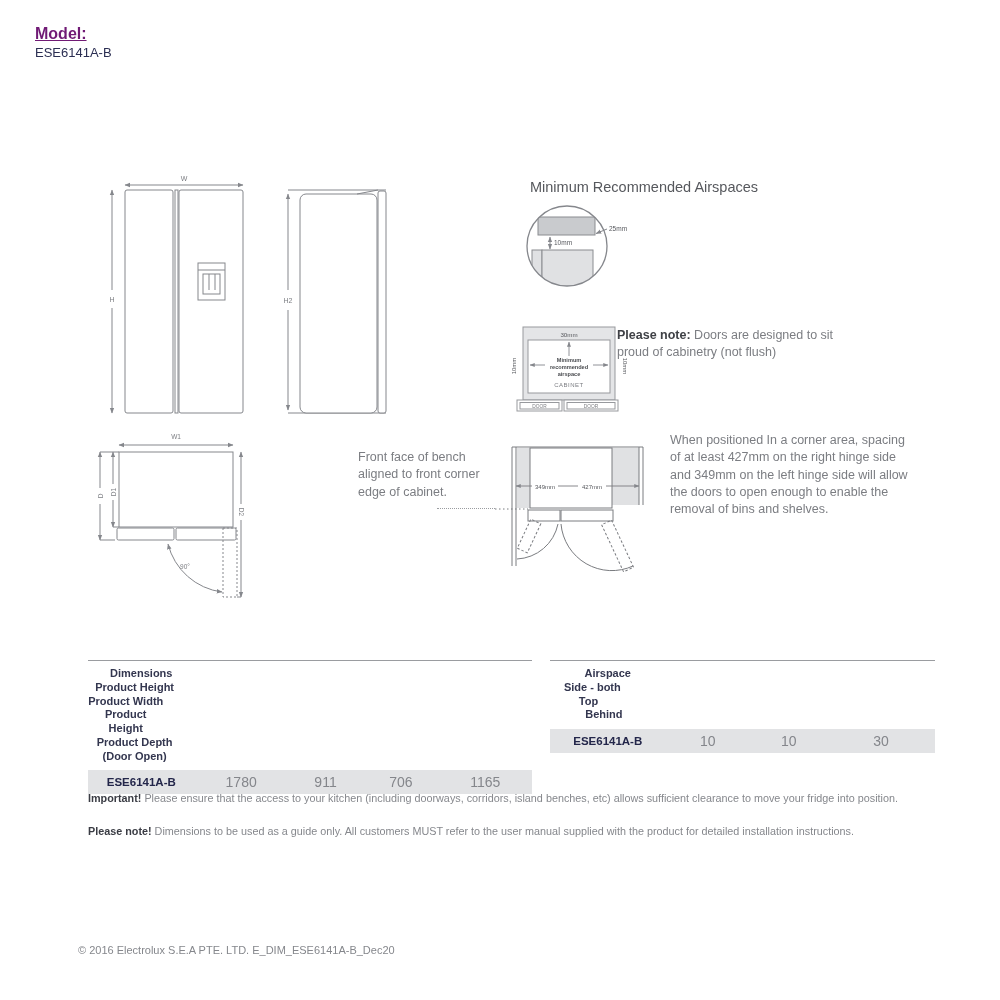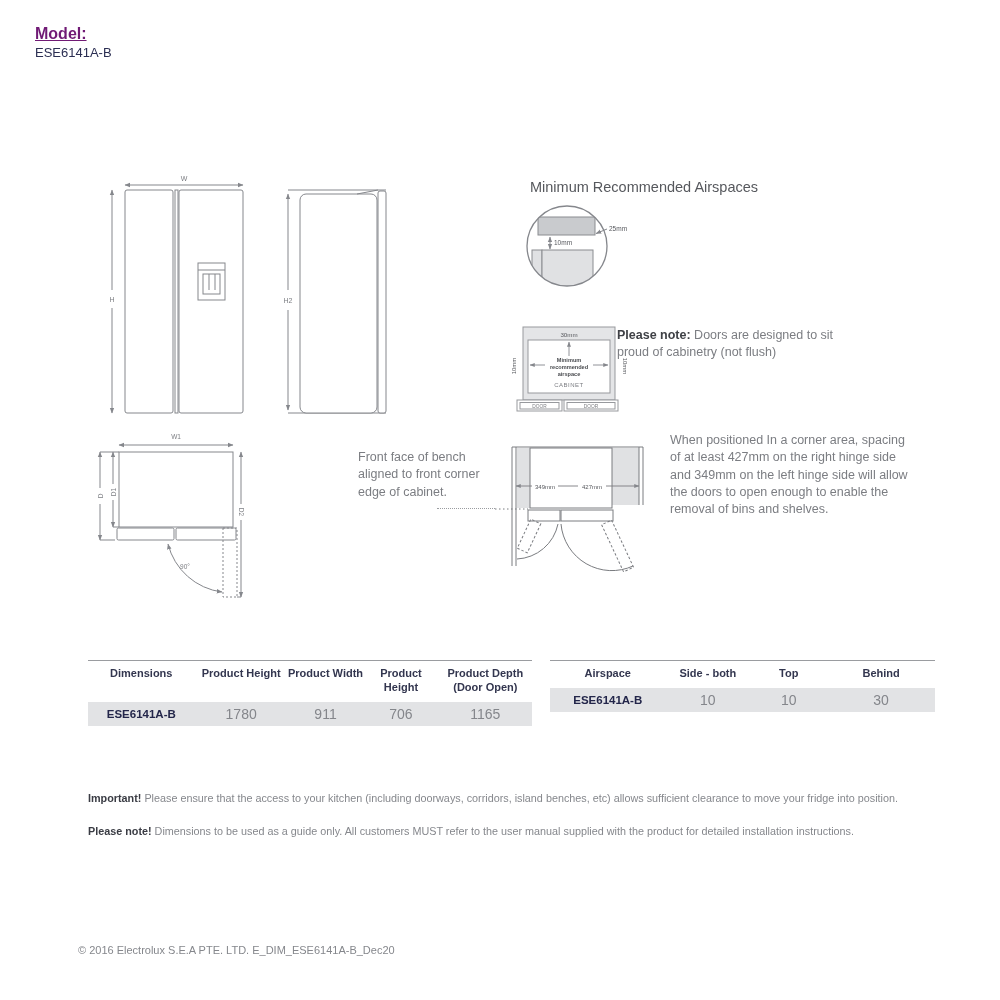--- a/index.html
+++ b/index.html
@@ -12,21 +12,21 @@
   #airspaces-title{left:530px;top:179px;font-size:14.5px;color:#56585d;}
   .note-text{font-size:12.5px;color:#7b7d82;line-height:1.38;}
   .note-bold{font-weight:bold;color:#3f4146;}
   #bench-note{left:358px;top:449px;width:142px;}
   #doors-note{left:617px;top:327px;width:240px;}
   #corner-note{left:655px;top:432px;width:248px;margin-left:15px;}
   #bench-leader{left:437px;top:508px;width:58px;height:0;border-top:1px dotted #9a9ca0;}
   
   .dim-table{font-size:11px;}
   .t-topline{height:0;border-top:1.5px solid #9a9ca0;}
-  .t-head{display:flex;align-items:flex-start;margin-top:6px;}
+  .t-head{display:flex;align-items:flex-start;margin-top:6px;flex-direction:column;}
   .t-head .cell{font-weight:bold;color:#33364f;text-align:center;line-height:1.25;font-size:11px;}
   .t-row{display:flex;align-items:center;height:24px;background:#e2e3e5;margin-top:7px;}
   .t-row .cell{text-align:center;}
   .t-model{font-weight:bold;color:#23264a;font-size:11.5px;}
   .t-val{color:#84868b;font-size:14px;}
   .foot-note{left:88px;width:810px;font-size:10.8px;color:#85878c;line-height:1.3;}
   .foot-bold{font-weight:bold;color:#3a3c44;}
   #footer-line{left:78px;top:944px;font-size:11px;color:#85878c;}
   svg text{font-family:"Liberation Sans",sans-serif;}
 </style>

